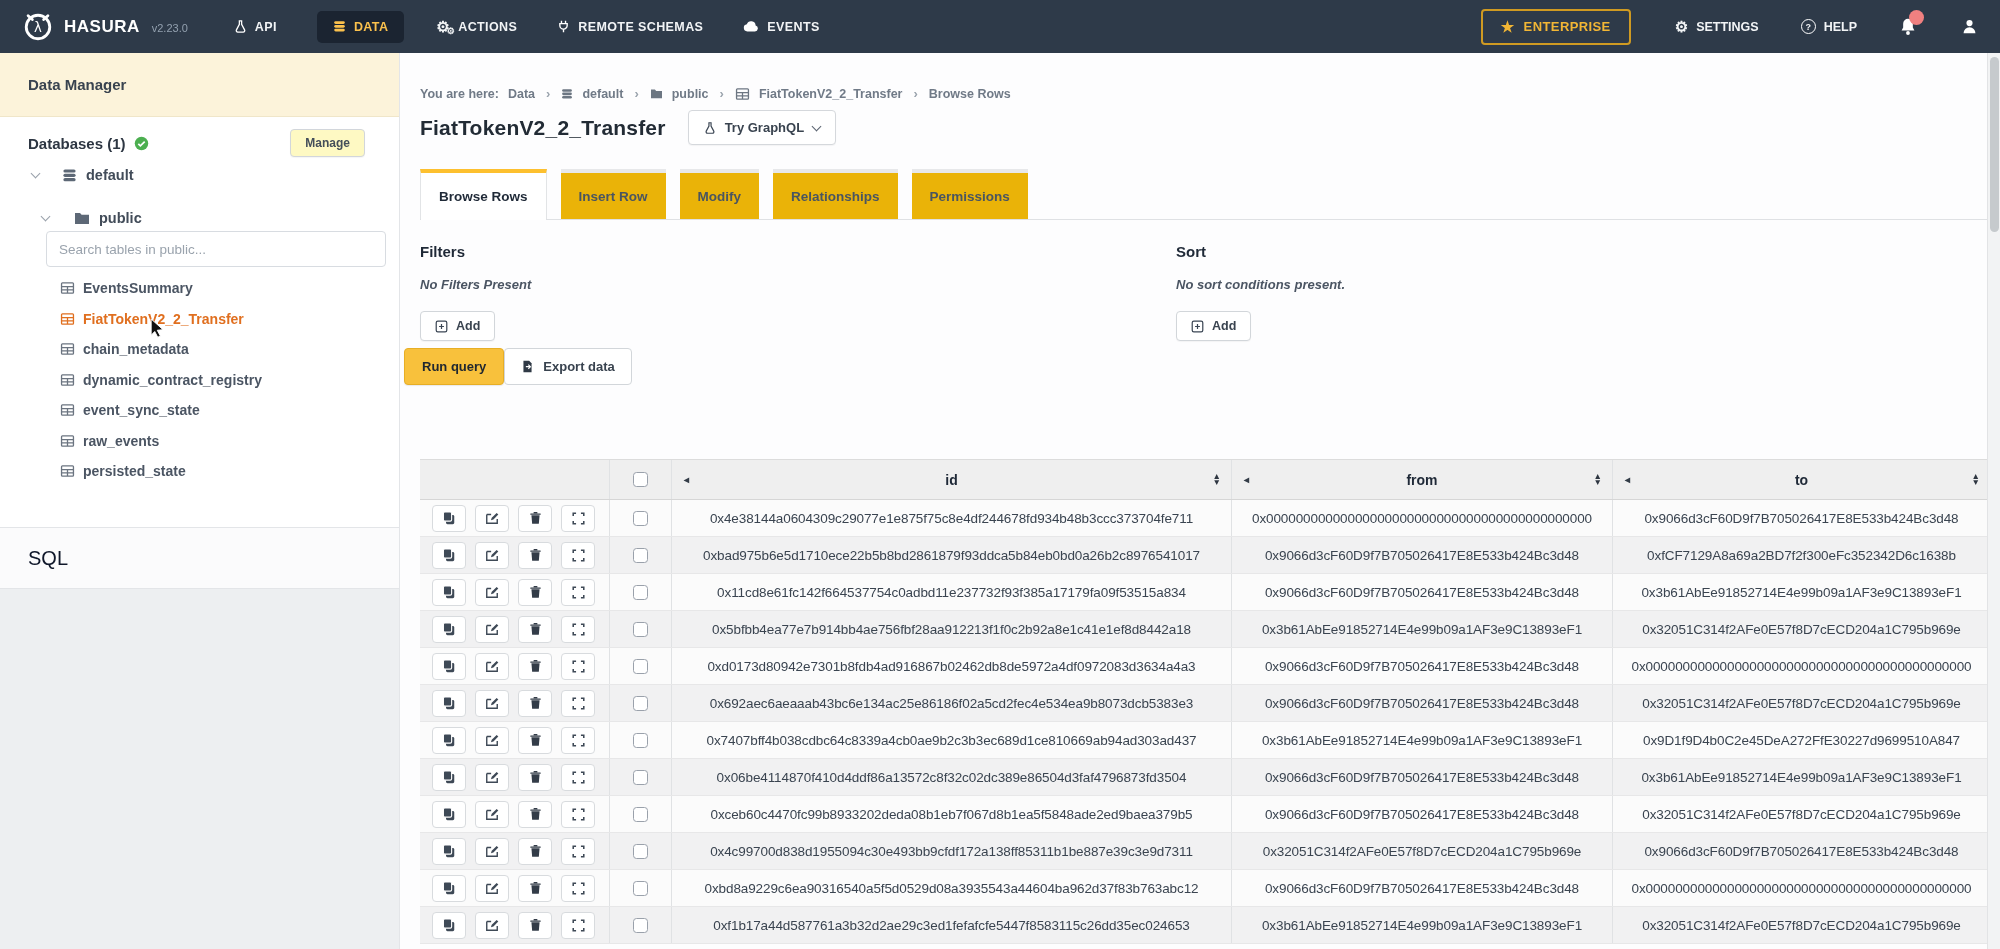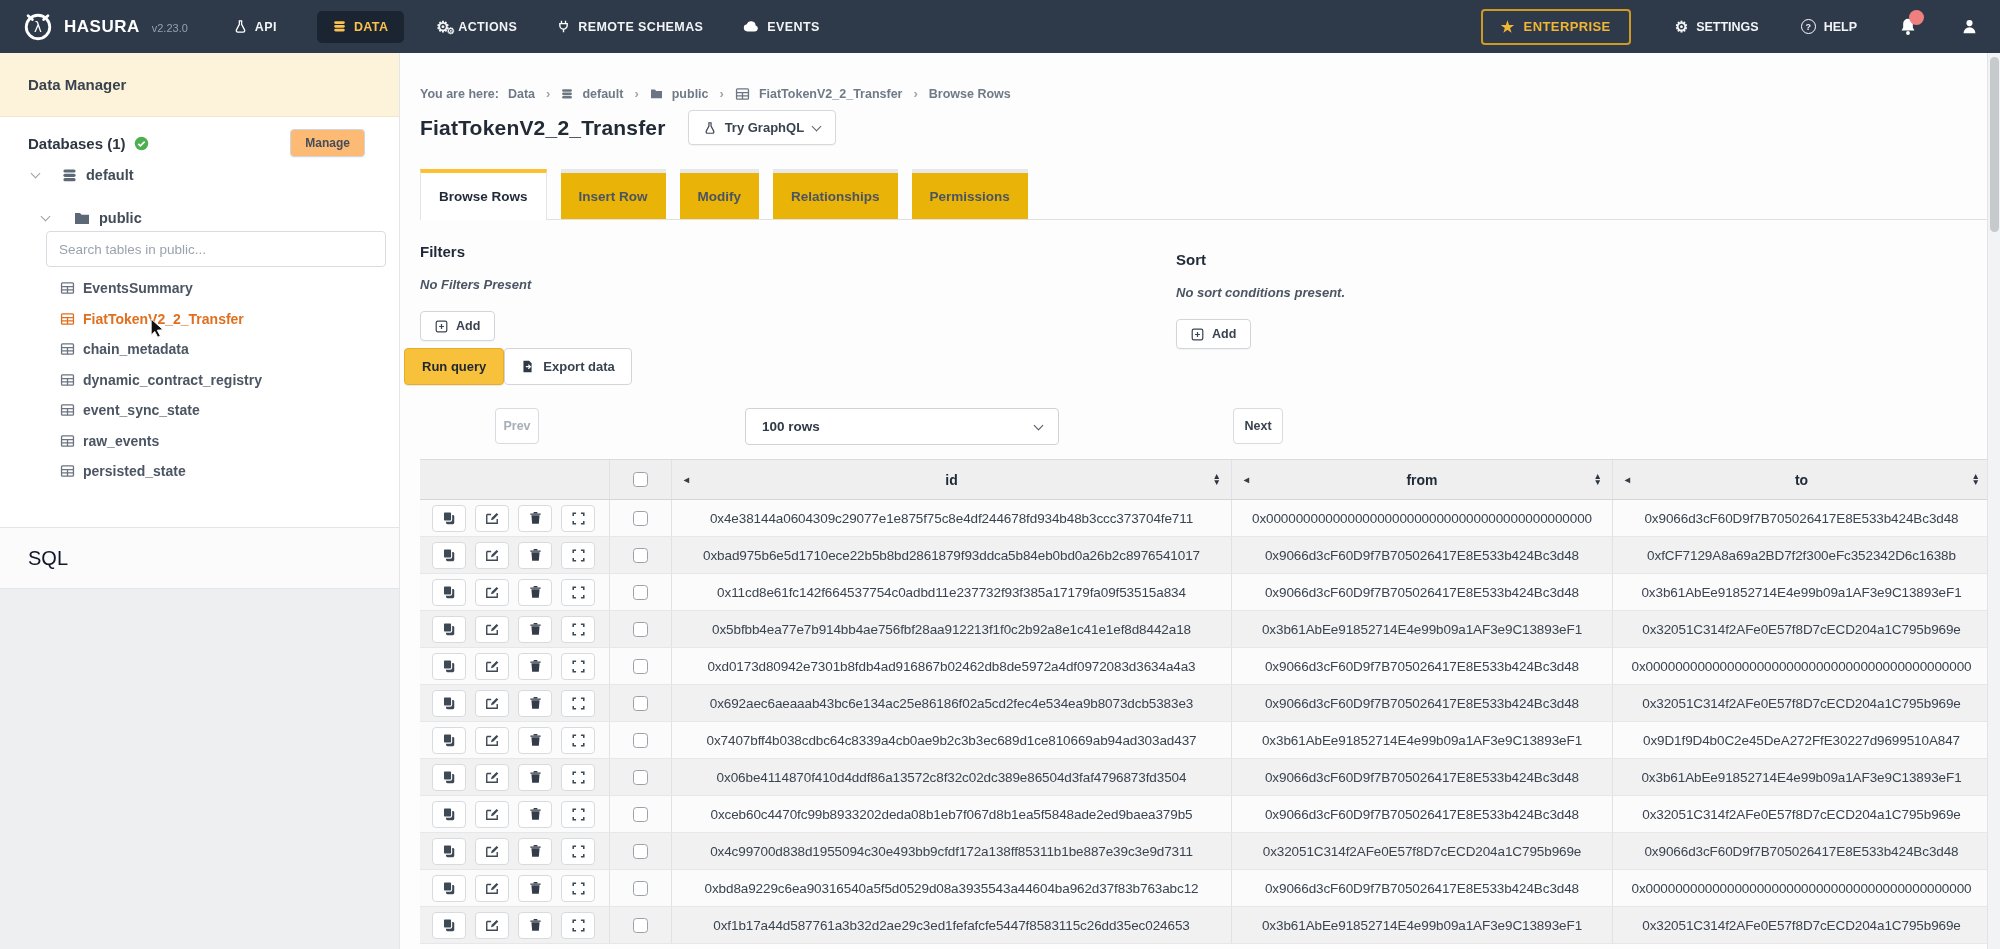--- a/index.html
+++ b/index.html
@@ -33,21 +33,21 @@
 
   
   .sidebar { position:absolute; top:53px; left:0; width:400px; height:896px; background:#fff;
     border-right:1px solid #e3e5e8; }
   .dm-header { position:absolute; top:0; left:0; right:0; height:64px; background:#fcf3da;
     display:flex; align-items:center; padding-left:28px; font-size:15px; font-weight:bold; color:#39434f;
     border-bottom:1px solid #f0e6c9; }
   .db-row { position:absolute; top:75px; left:28px; right:34px; height:30px; display:flex; align-items:center; }
   .db-label { font-size:15px; font-weight:bold; color:#2d3642; }
   .db-check { margin-left:8px; display:flex; }
-  .manage-btn { margin-left:auto; background:#fdba74; border:1px solid #d2d6db; border-radius:4px;
+  .manage-btn { margin-left:auto; background:#fef9c3; border:1px solid #d2d6db; border-radius:4px;
     padding:6px 14px; font-size:12px; font-weight:bold; color:#444e5a; cursor:pointer;
     box-shadow:0 1px 1px rgba(0,0,0,.04); }
   .tree-row { position:absolute; display:flex; align-items:center; gap:9px; color:#424c59;
     font-size:14.5px; font-weight:bold; cursor:pointer; }
   .chev { width:7px; height:7px; border-right:1.8px solid #98a0aa; border-bottom:1.8px solid #98a0aa;
     transform:rotate(45deg); margin-top:-4px; }
   .tree-icon { display:flex; color:#5d6876; }
   .search-box { position:absolute; top:178px; left:46px; width:340px; height:36px;
     border:1px solid #d8dce1; border-radius:4px; background:#fff; padding:0 12px; font-size:13.5px;
     color:#39424e; font-family:"Liberation Sans",sans-serif; }
@@ -85,21 +85,21 @@
   .tab.active { background:#fff; border-top:4px solid #fdc02f; border-left:1px solid #e2e4e6;
     border-right:1px solid #e2e4e6; color:#1f2937; position:relative; }
   .tab.active::after { content:""; position:absolute; left:0; right:0; bottom:-1px; height:1px; background:#fff; }
 
   .section-head { font-size:15px; font-weight:bold; color:#1f2937; }
   .section-note { font-size:13px; font-style:italic; color:#4b5563; margin-top:17px; font-weight:600; }
   .add-btn { display:inline-flex; align-items:center; gap:8px; background:#fff; border:1px solid #d2d6da;
     border-radius:4px; padding:7px 14px; font-size:12.5px; font-weight:bold; color:#39434f; cursor:pointer;
     margin-top:19px; box-shadow:0 1px 1px rgba(0,0,0,.04); }
   .filters-block { position:absolute; top:190px; left:20px; }
-  .sort-block { position:absolute; top:190px; left:776px;margin-top:8px; }
+  .sort-block { position:absolute; top:190px; left:776px; }
   .run-row { position:absolute; top:295px; left:4px; display:flex; }
   .run-query-btn { background:#f8c13c; border:1px solid #e7ae25; border-radius:4px; padding:10px 17px;
     font-size:13px; font-weight:bold; color:#212830; cursor:pointer; box-shadow:0 1px 1px rgba(0,0,0,.08); }
   .export-btn { display:flex; align-items:center; gap:9px; background:#fff; border:1px solid #d2d6da;
     border-radius:4px; padding:10px 16px; font-size:13px; font-weight:bold; color:#39434f; cursor:pointer; }
 
   .pagination { position:absolute; top:355px; left:0; right:0; height:38px; }
   .prev-btn { position:absolute; left:95px; top:0; width:44px; height:36px; background:#fff;
     border:1px solid #d8dbdf; border-radius:4px; font-size:12.5px; font-weight:bold; color:#a7aeb7;
     display:flex; align-items:center; justify-content:center; cursor:pointer; }
@@ -456,28 +456,20 @@
       <span style="display:flex;">
         <svg width="13" height="15" viewBox="0 0 16 16">
             <path d="M3 1h7l3 3v11H3z" fill="#2f3945"></path>
             <path d="M6 8.2h5.2M9 5.6l2.6 2.6L9 10.8" stroke="#fff" stroke-width="1.4" fill="none"></path>
           </svg>
       </span>
       <span>Export data</span>
     </button>
   </div>
 
-  <div class="pagination">
-    <button class="prev-btn">Prev</button>
-    <div class="rows-select">
-      <span>100 rows</span>
-      <span class="chev"></span>
-    </div>
-    <button class="next-btn">Next</button>
-  </div>
 
   <div class="grid-table">
     <div class="tr thead">
       <div class="th c-actions"></div>
       <div class="th c-check">
         <span class="checkbox"></span>
       </div>
       <div class="th c-id">
         <span class="caret-left">◂</span>
         <span>id</span>

